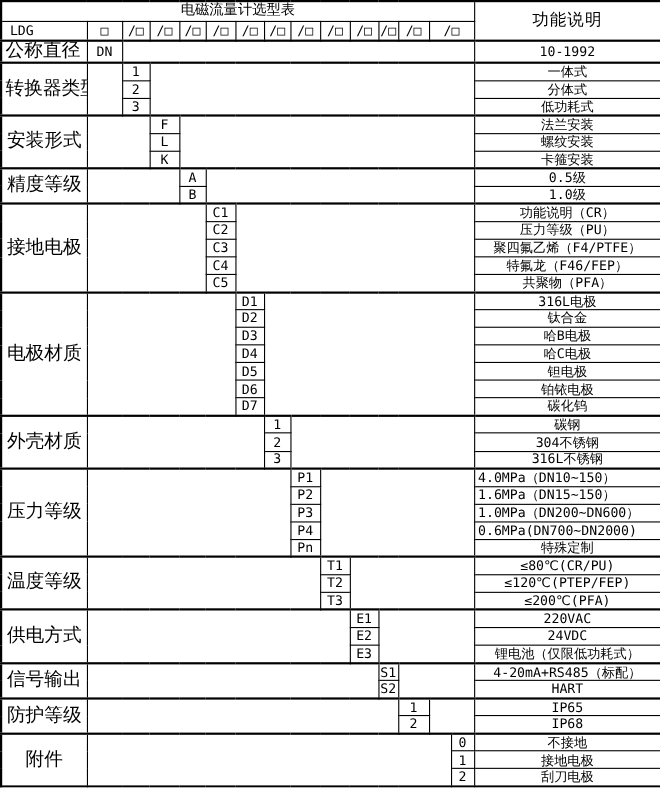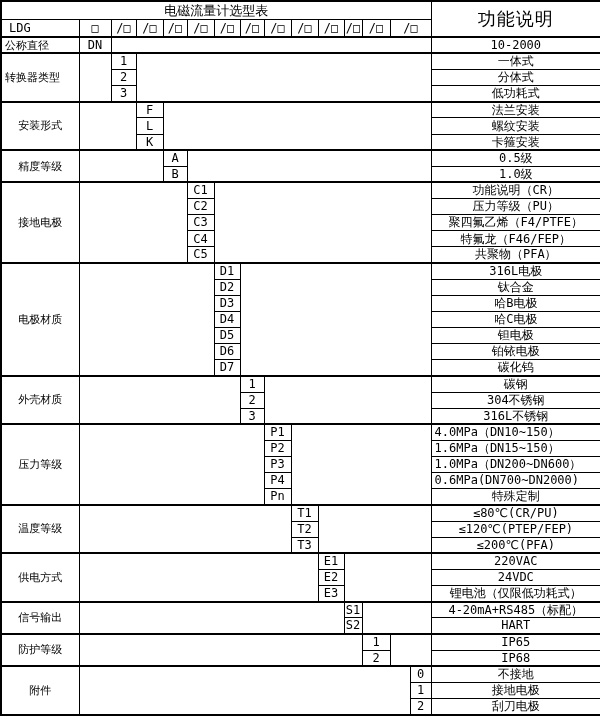--- a/index.html
+++ b/index.html
@@ -6,22 +6,22 @@
   #wrap{width:600px;height:716px;background:#c2410c;}
   table{border-collapse:collapse;table-layout:fixed;width:600px;height:716px;
         border:2px solid #000;background:#fff;color:#000;
         font-family:"DejaVu Sans Mono","DejaVu Sans",sans-serif;font-size:12px;}
   td{border:1px solid #000;padding:0;margin:0;text-align:center;vertical-align:middle;
      overflow:hidden;white-space:nowrap;line-height:1.05;}
   tr{height:16px;}
   tr.hdr{height:18px;}
   tr.sect > td{border-top:2px solid #000;}
   td.title{font-size:13px;}
-  td.funchdr{font-size:18px;letter-spacing:1px;}
-  td.label{font-size:11px;margin-left:37px;}
+  td.funchdr{font-size:15px;letter-spacing:1px;}
+  td.label{font-size:17px;margin-left:37px;}
   td.lft{text-align:left;padding-left:3px;}
   td.model{text-align:left;padding-left:7px;margin-top:28px;}
   td.slot{font-size:12px;}
   td.desc{font-size:12px;}
 </style>
 </head>
 <body>
 
 <div id="wrap">
 <table>
@@ -64,21 +64,21 @@
   <td class="slot">/□</td>
   <td class="slot">/□</td>
   <td class="slot">/□</td>
   <td class="slot" colspan="2">/□</td>
 </tr>
 
 <tr class="sect">
   <td class="label lft">公称直径</td>
   <td>DN</td>
   <td colspan="13"></td>
-  <td class="desc">10-2000</td>
+  <td class="desc">10-1992</td>
 </tr>
 
 <tr class="sect">
   <td class="label lft" rowspan="3">转换器类型</td>
   <td rowspan="3"></td>
   <td>1</td>
   <td rowspan="3" colspan="12"></td>
   <td class="desc">一体式</td>
 </tr>
 <tr>

